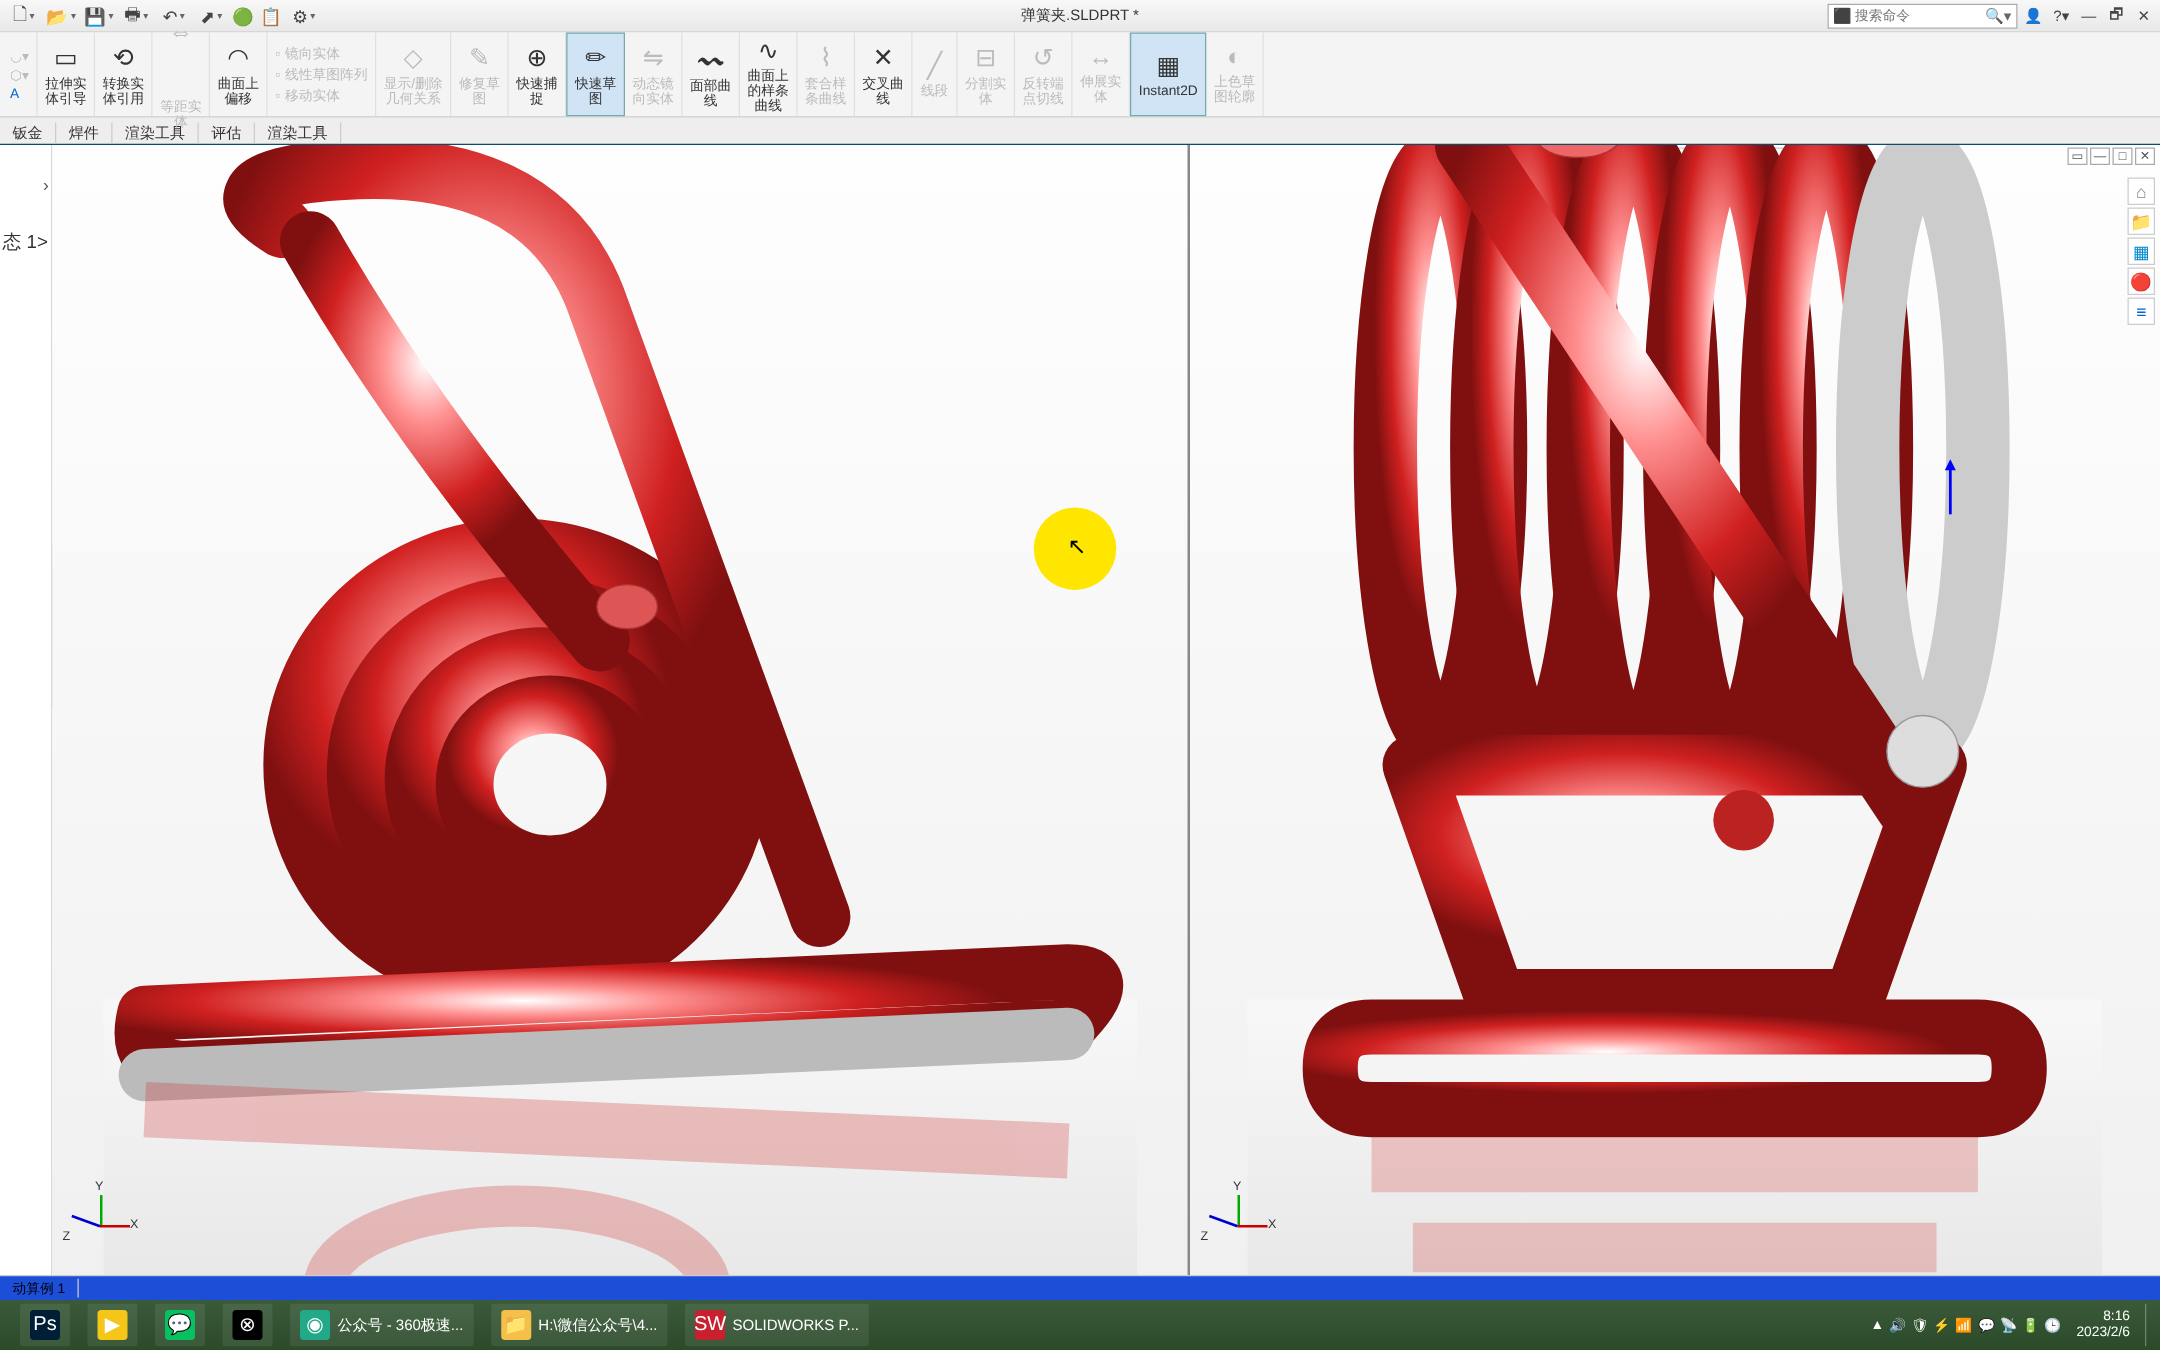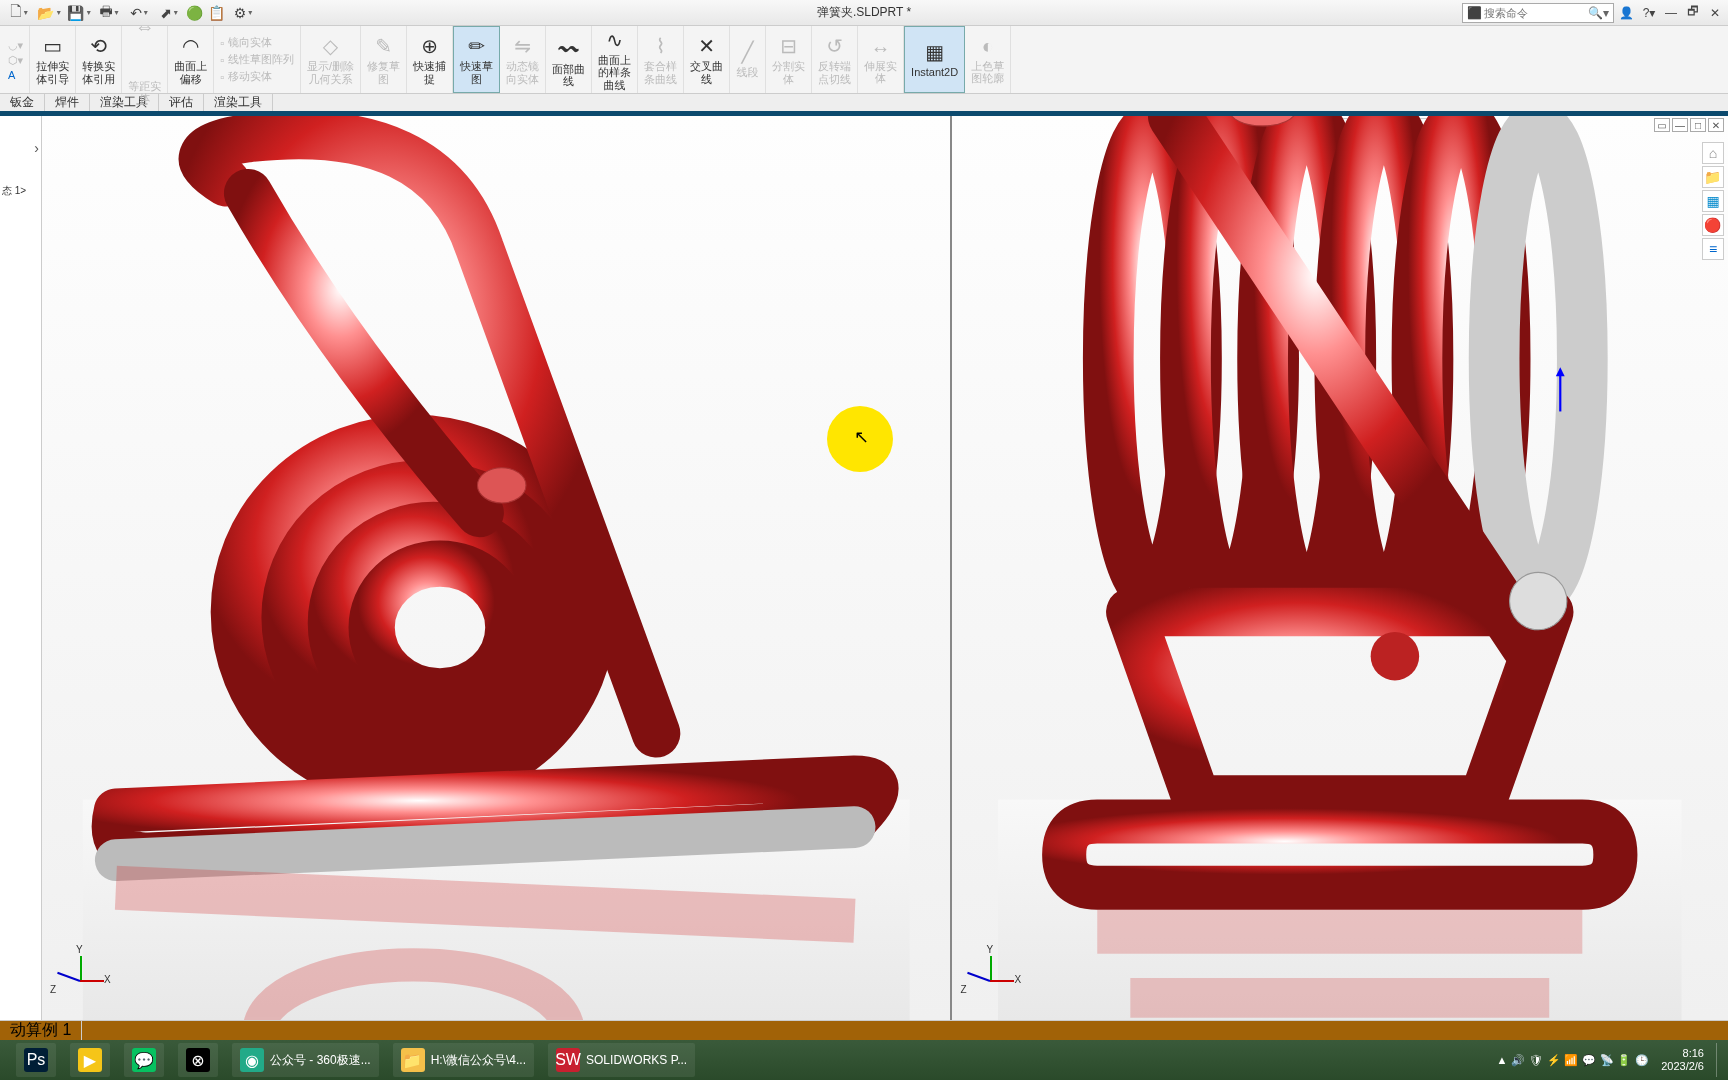--- a/index.html
+++ b/index.html
@@ -22,28 +22,28 @@
 .ribbon { height: 68px; background: #f4f4f4; border-bottom: 1px solid #ccc; display: flex; align-items: stretch; padding: 0 2px; position: relative; }
 .ribbon-item { display: flex; flex-direction: column; align-items: center; justify-content: center; padding: 2px 6px; font-size: 11px; color: #333; border-right: 1px solid #e0e0e0; min-width: 36px; cursor: pointer; }
 .ribbon-item.disabled { color: #bbb; }
 .ribbon-item .ricon { font-size: 20px; margin-bottom: 2px; }
 .ribbon-item.active { background: #d0e4f5; border: 1px solid #7aa; }
 .ribbon-small { display: flex; flex-direction: column; justify-content: center; padding: 0 6px; font-size: 11px; color: #bbb; border-right: 1px solid #e0e0e0; }
 .ribbon-small div { display: flex; align-items: center; gap: 4px; padding: 1px 0; }
 .watermark { position: absolute; right: 10px; top: 20px; font-size: 26px; font-weight: bold; font-style: italic; color: #e85a7a; letter-spacing: 1px; }
 
 
-.tabstrip { height: 22px; background: #eee; border-bottom: 5px solid #0c4a6e; display: flex; align-items: flex-end; }
+.tabstrip { height: 22px; background: #eee; border-bottom: 1px solid #0c4a6e; display: flex; align-items: flex-end; }
 .tab { padding: 0 10px; font-size: 12px; display: flex; align-items: center; border-right: 1px solid #ccc; cursor: pointer; color: #333; }
 
 
 .main { height: calc(100% - 26px - 68px - 22px - 20px - 40px); display: flex; position: relative; }
 .sidebar { width: 42px; background: #fff; border-right: 1px solid #ccc; position: relative; }
 .sidebar .expand { position: absolute; right: 2px; top: 24px; font-size: 14px; color: #555; }
-.sidebar .treelabel { position: absolute; left: 2px; top: 68px; font-size: 10px; color: #333; white-space: nowrap; }
+.sidebar .treelabel { position: absolute; left: 2px; top: 68px; font-size: 15px; color: #333; white-space: nowrap; }
 .ruler-v { position: absolute; left: 42px; top: 320px; width: 6px; height: 130px; background: #ddd; border: 1px solid #aaa; }
 
 .viewports { flex: 1; display: flex; position: relative; background: #fff; }
 .vp { position: relative; background: linear-gradient(#fefefe,#f0f0f0); overflow: hidden; }
 .vp-left { width: 54%; border-right: 2px solid #888; }
 .vp-right { flex: 1; }
 
 
 .clip-svg { position: absolute; }
 
@@ -60,21 +60,21 @@
 .vtoolbar .vbtn { width: 22px; height: 22px; background: #fff; border: 1px solid #ccc; display: flex; align-items: center; justify-content: center; font-size: 14px; }
 
 
 .triad { position: absolute; left: 14px; bottom: 14px; width: 50px; height: 50px; }
 .triad .az { position: absolute; left: 24px; top: 0; width: 2px; height: 24px; background: #0a0; }
 .triad .ax { position: absolute; left: 24px; top: 24px; width: 24px; height: 2px; background: #c00; }
 .triad .ay { position: absolute; right: 26px; top: 24px; width: 24px; height: 2px; background: #00c; transform: rotate(20deg); transform-origin: right center; }
 .triad .lbl { position: absolute; font-size: 10px; color: #333; }
 
 
-.bottom-tabs { height: 20px; background: #a16207; border-top: 1px solid #ccc; display: flex; align-items: center; font-size: 16px; }
+.bottom-tabs { height: 20px; background: #1d4ed8; border-top: 1px solid #ccc; display: flex; align-items: center; font-size: 11px; }
 .bottom-tabs .btab { padding: 0 10px; border-right: 1px solid #ccc; cursor: pointer; }
 .status-row { position: absolute; right: 0; bottom: 0; height: 20px; background: #f0f0f0; border-top: 1px solid #ccc; width: 100%; display: flex; align-items: center; justify-content: flex-end; font-size: 11px; color: #333; gap: 12px; padding: 0 8px; }
 .status-row .cell { border-left: 1px solid #ccc; padding: 0 8px; display: flex; align-items: center; gap: 4px; }
 
 
 .taskbar { position: absolute; bottom: 0; left: 0; right: 0; height: 40px; background: linear-gradient(#3a5a3a,#2a4a2a); display: flex; align-items: center; padding: 0 4px; }
 .taskbar .tbtn { height: 34px; display: flex; align-items: center; gap: 6px; padding: 0 8px; color: #fff; font-size: 12px; border-radius: 2px; cursor: pointer; }
 .taskbar .tbtn.app { background: rgba(255,255,255,0.08); margin-right: 2px; margin-left: 12px; }
 .taskbar .tbtn .ticon { width: 24px; height: 24px; display: flex; align-items: center; justify-content: center; font-size: 16px; border-radius: 3px; }
 .taskbar .tray { margin-left: auto; display: flex; align-items: center; gap: 6px; color: #fff; font-size: 11px; }

